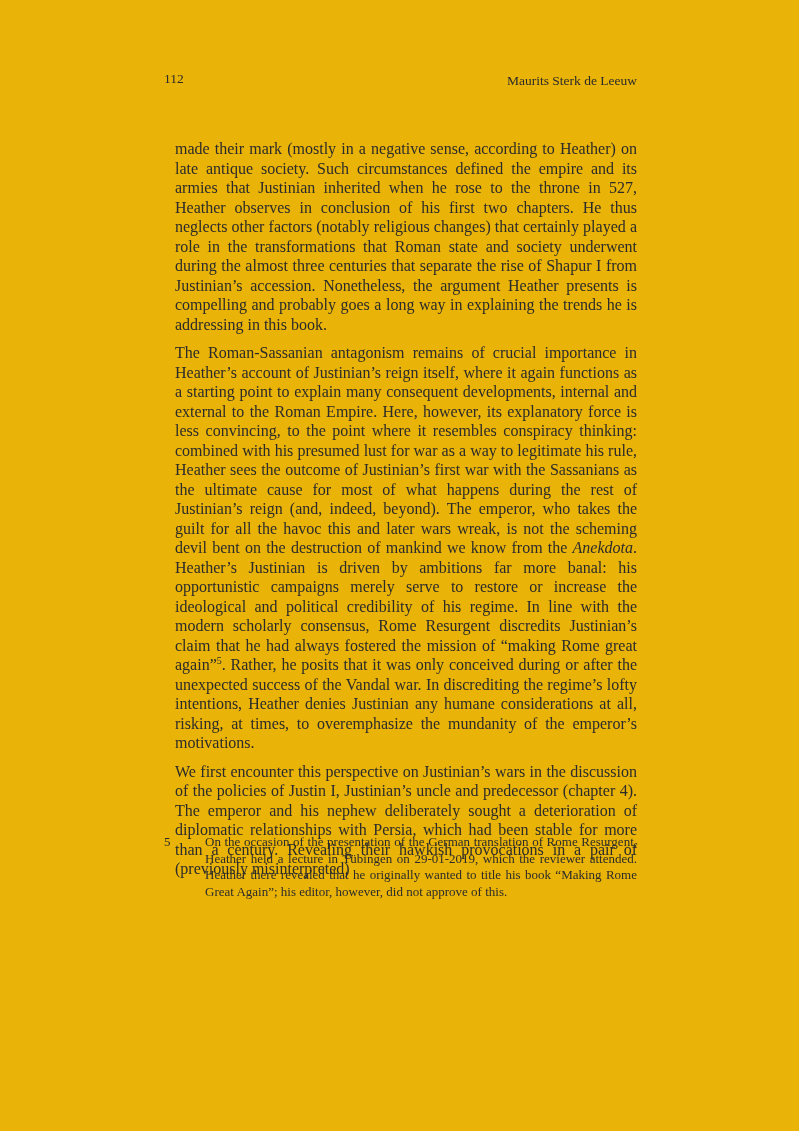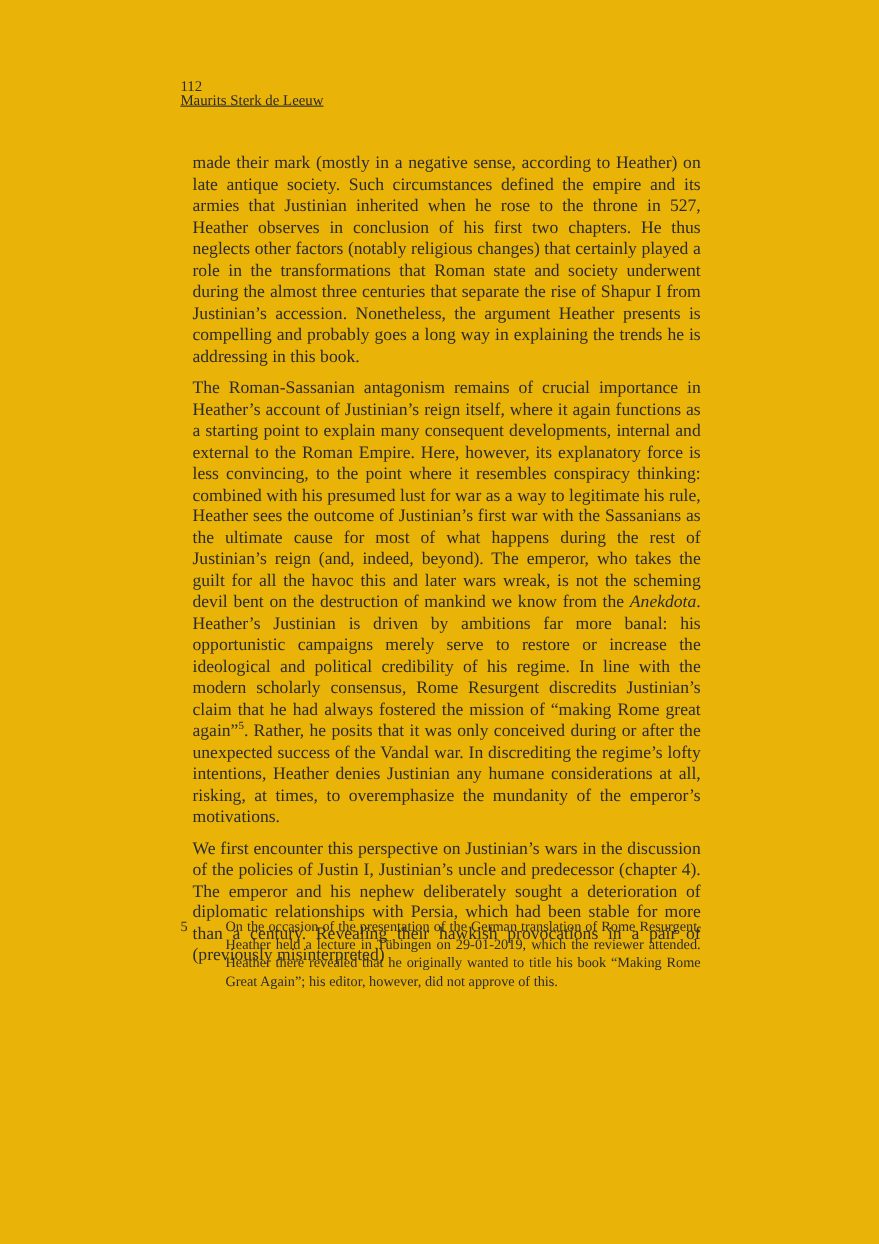--- a/index.html
+++ b/index.html
@@ -27,23 +27,22 @@
   }
   .pagenum {
     position: absolute;
     left: 0;
     top: 0;
   }
   .running-head {
     position: absolute;
     left: 0;
     right: 0;
-    top: 12px;
-    text-align: left;
-    text-decoration: underline;
+    top: 2px;
+    text-align: right;
   }
   .body-text {
     position: absolute;
     top: 139px;
     left: 164px;
     width: 473px;
     font-size: 16px;
     line-height: 19.5px;
     text-align: justify;
     hyphens: auto;

